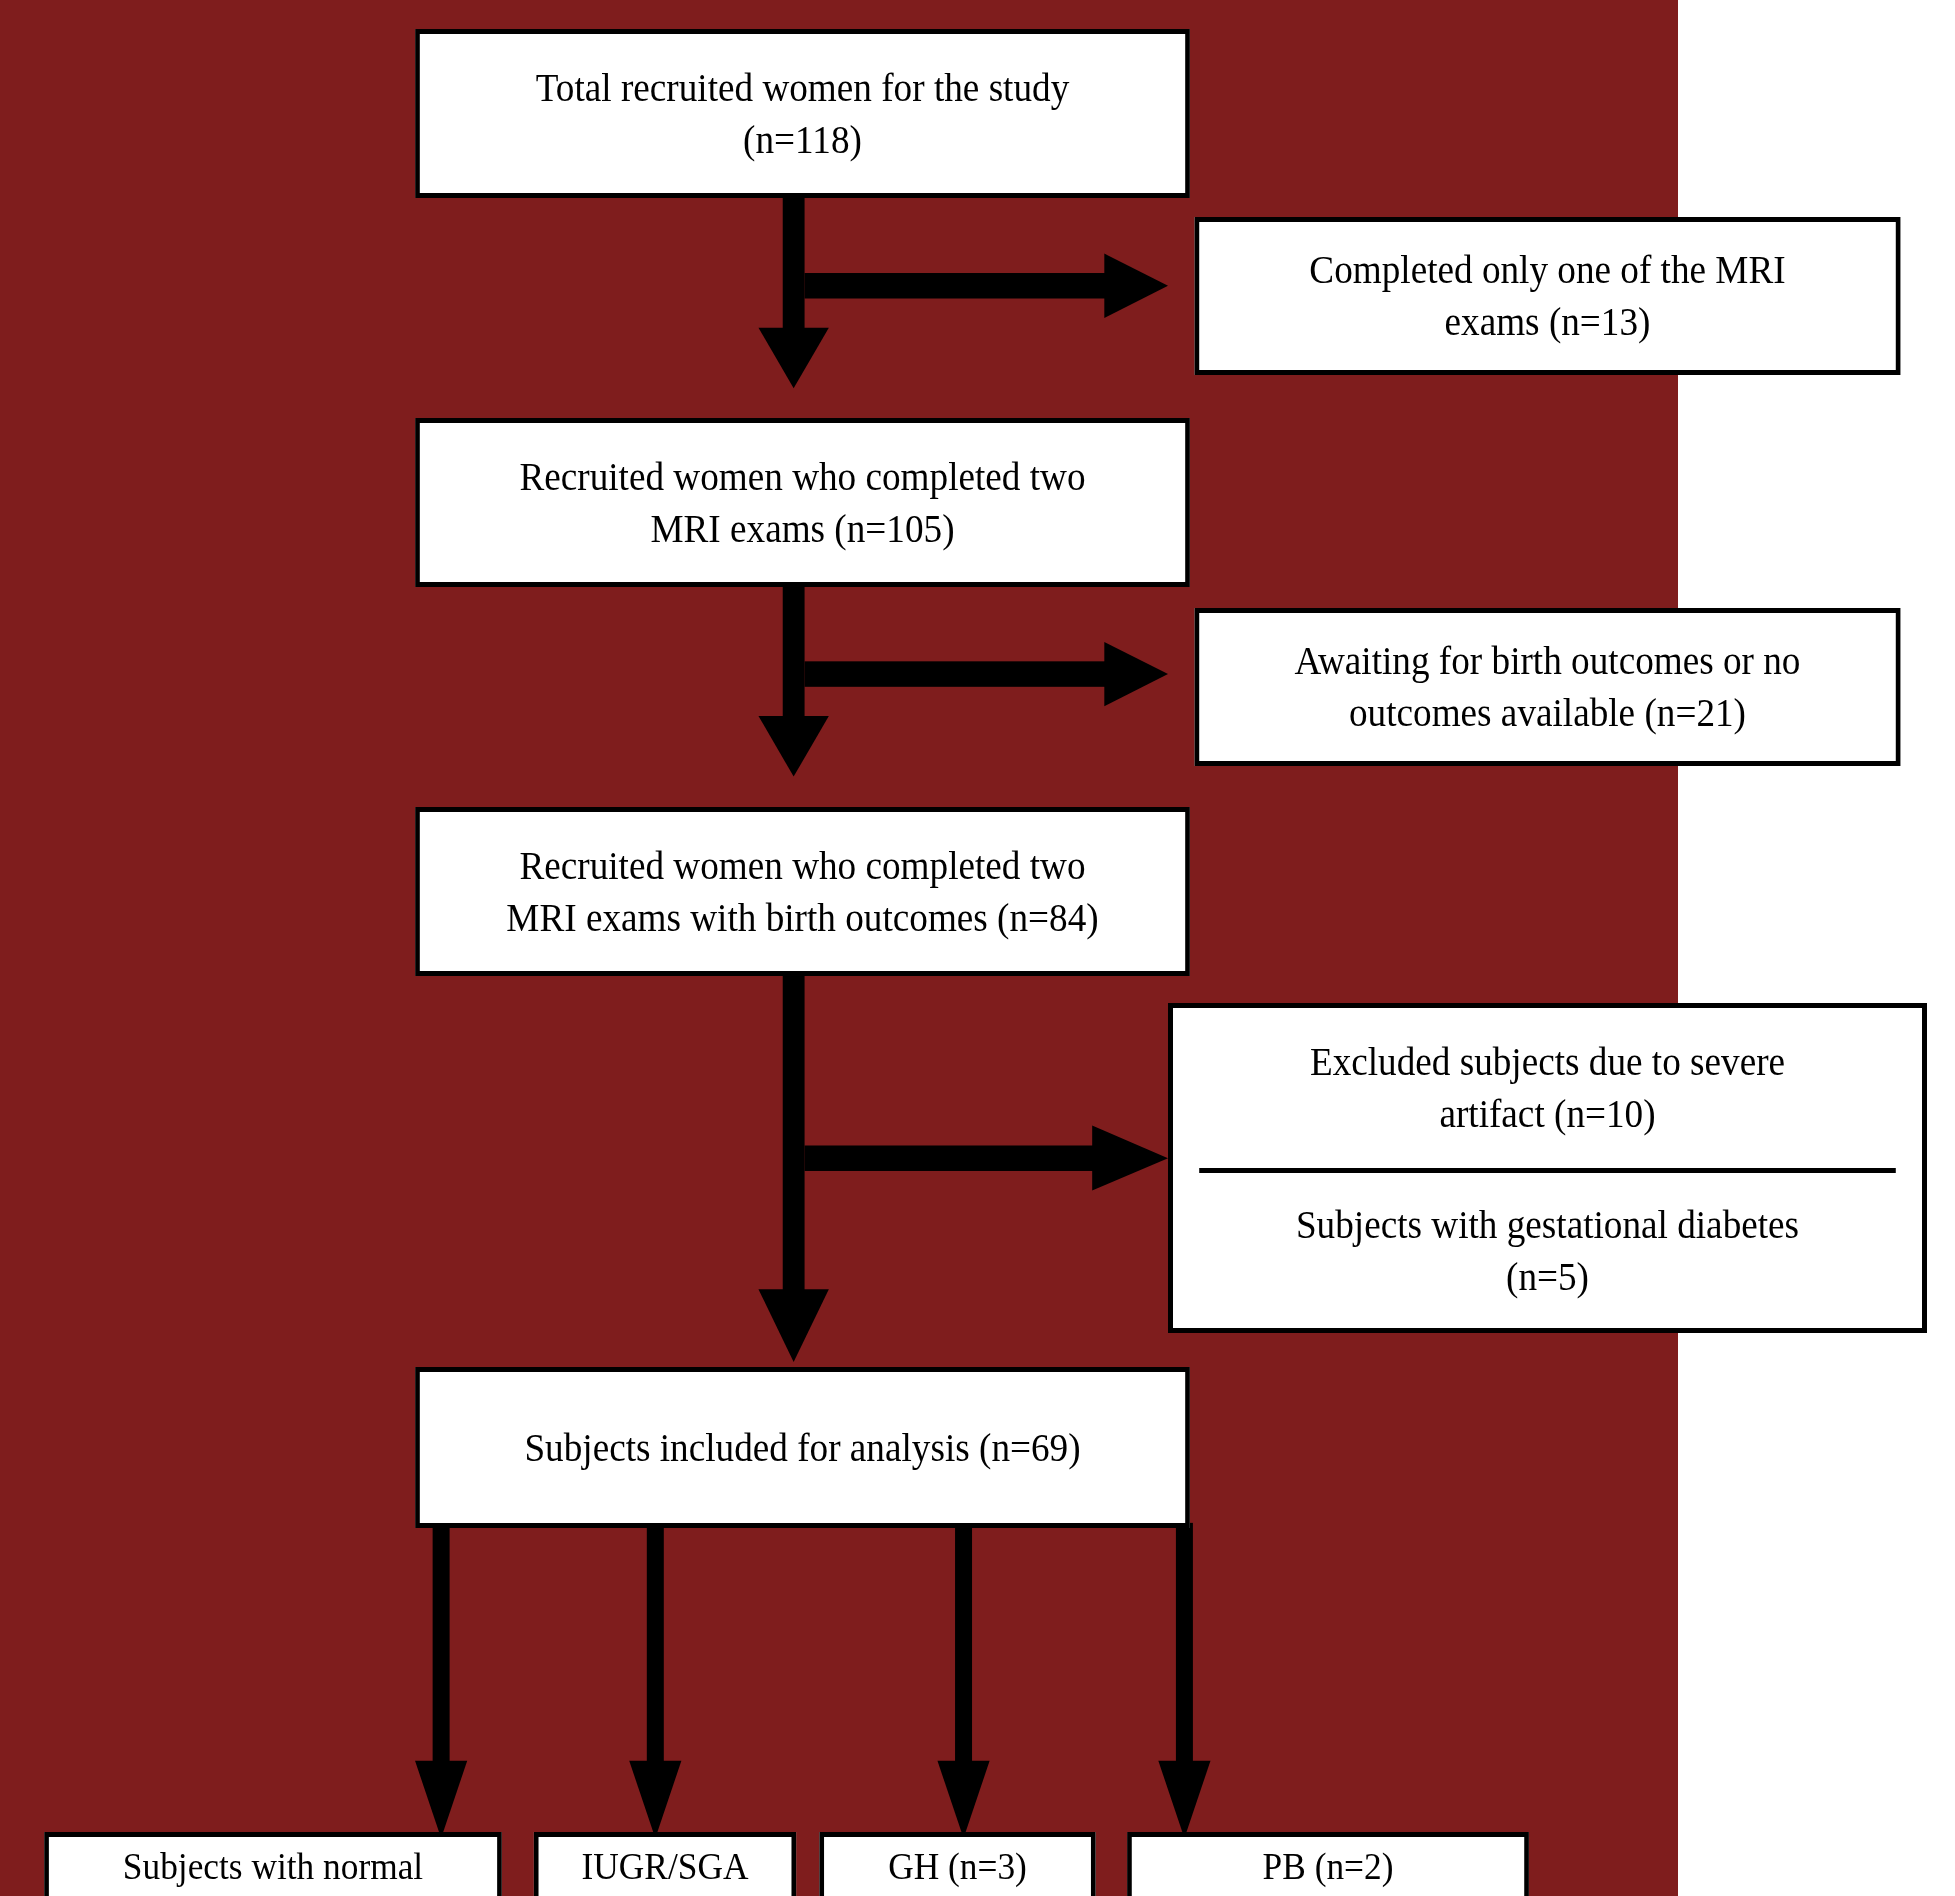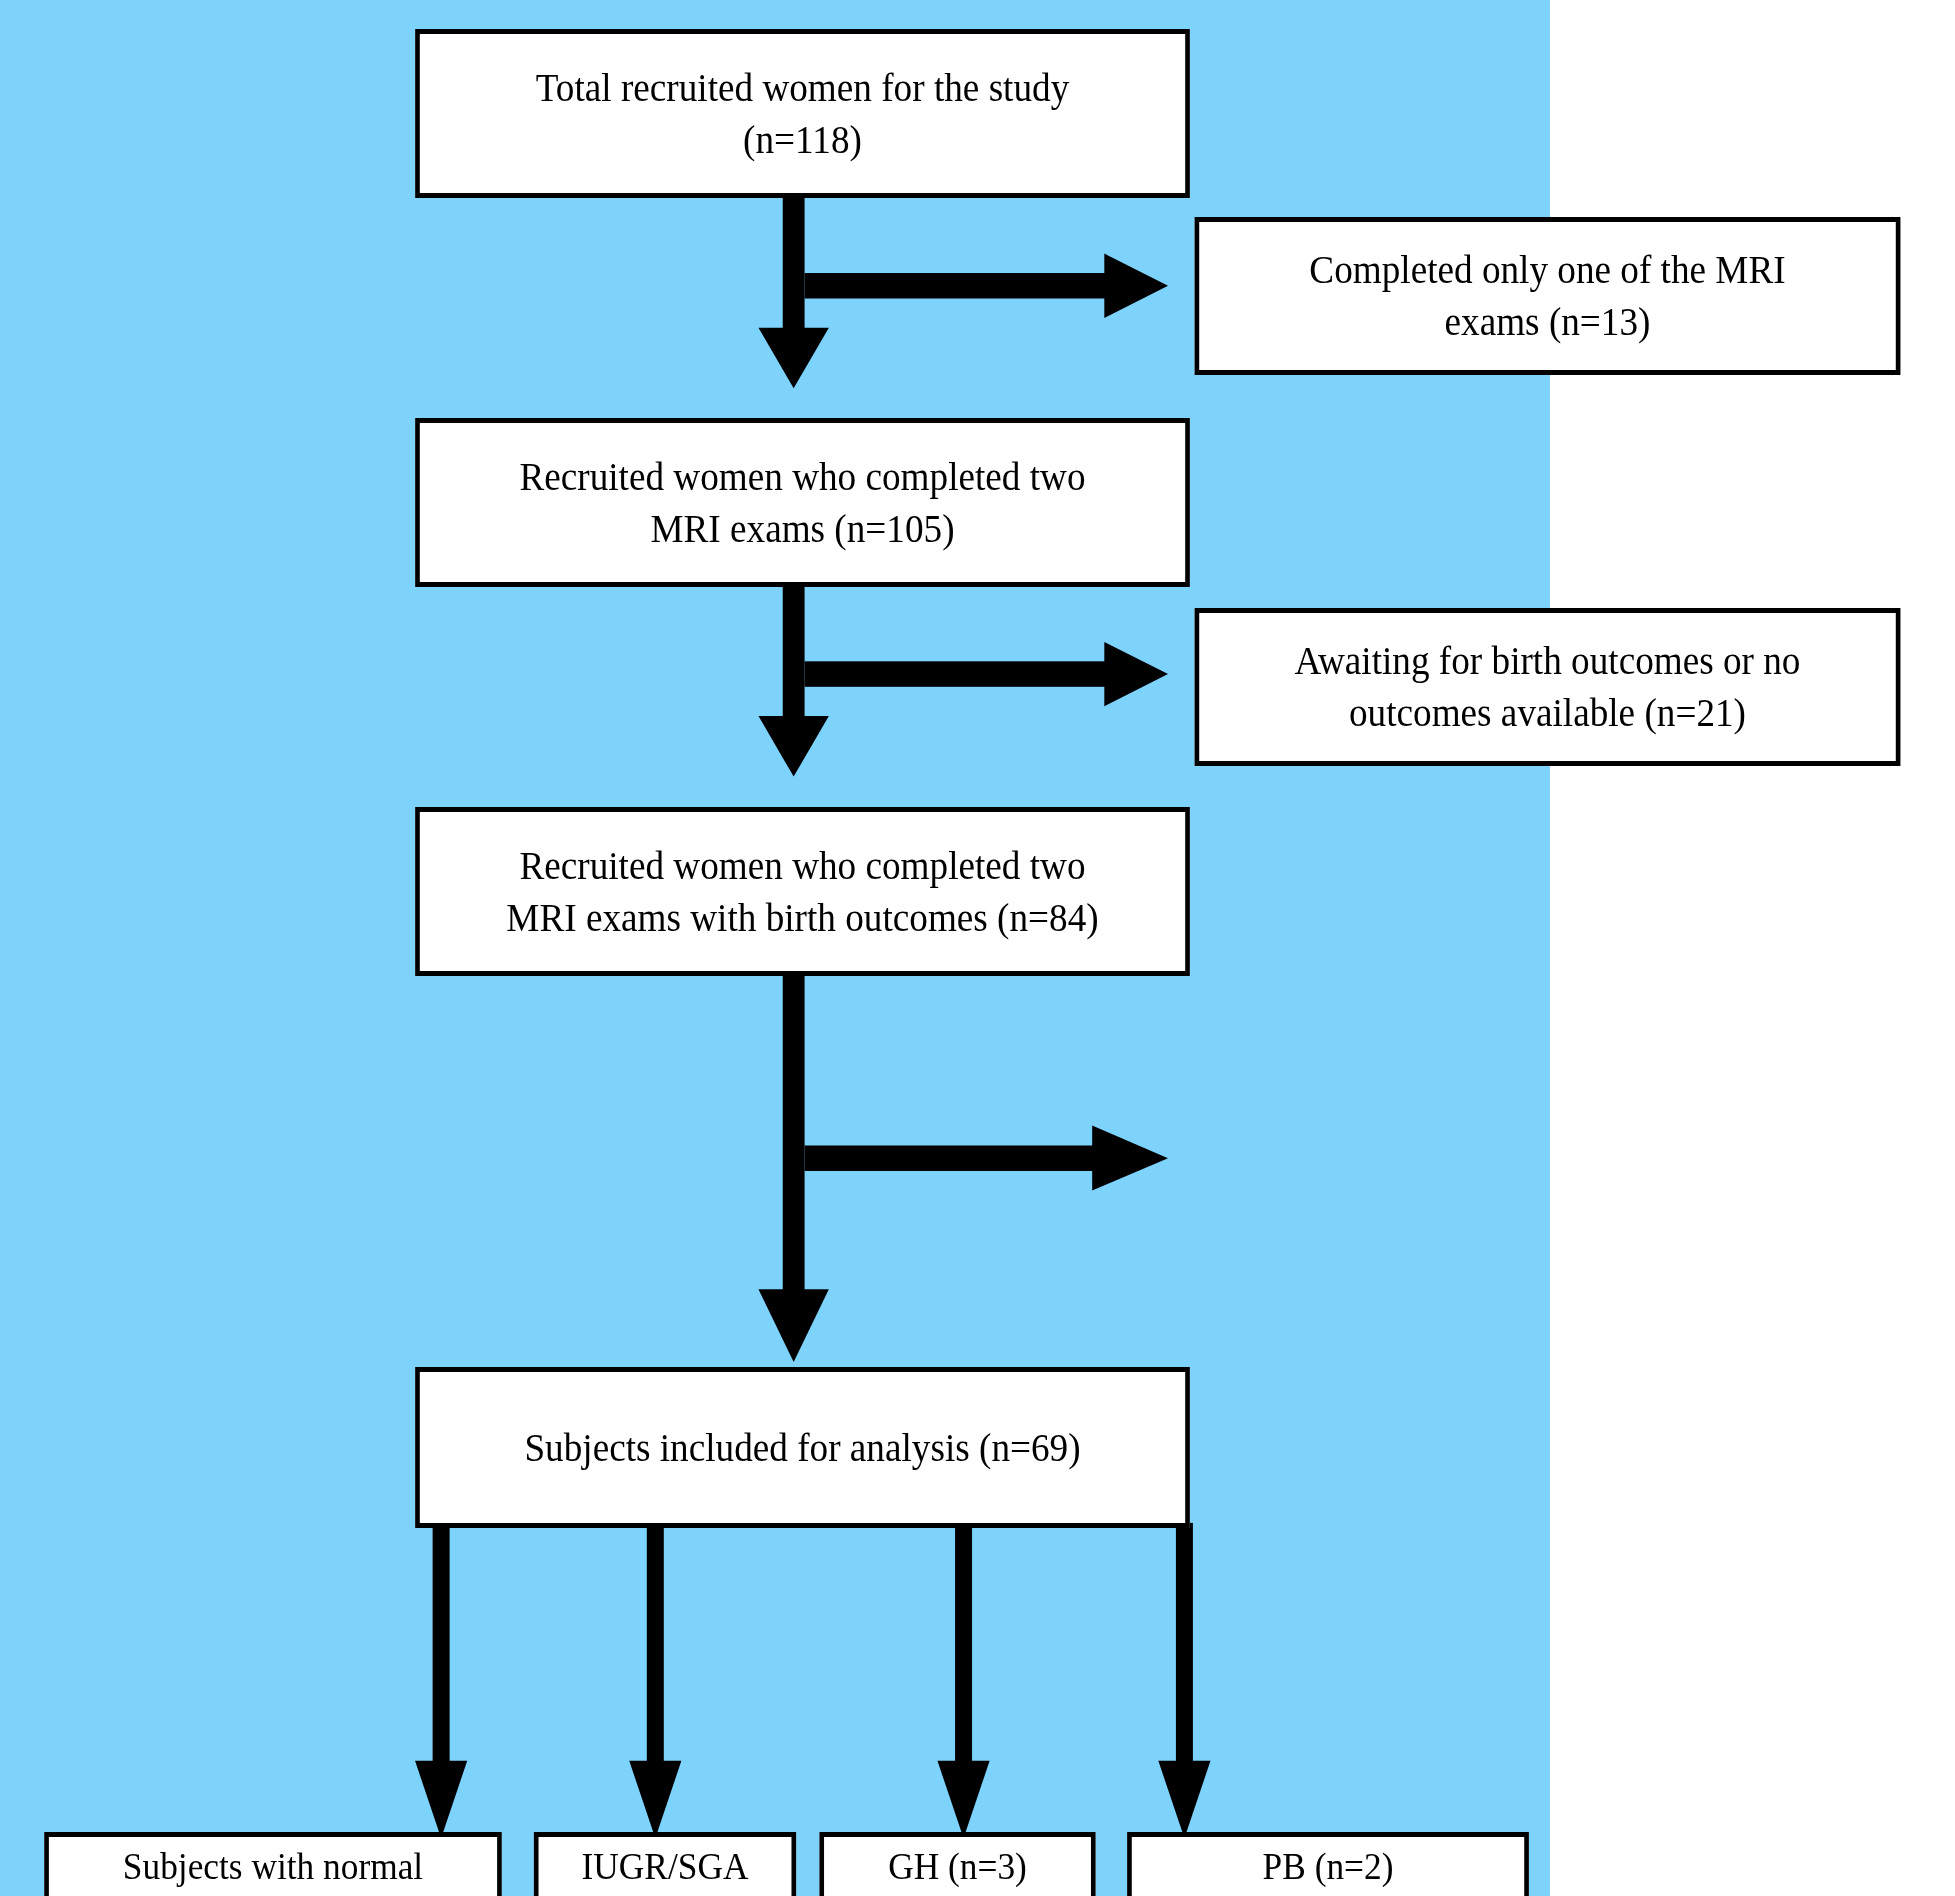--- a/index.html
+++ b/index.html
@@ -9,23 +9,23 @@
   }
   body {
     width: 1955px;
     height: 1896px;
     font-family: "Liberation Serif", "DejaVu Serif", serif;
     color: #000000;
     overflow: hidden;
   }
   #flow {
     position: relative;
-    width: 1550px;
+    width: 1678px;
     height: 1896px;
-    background: #7dd3fc;
+    background: #7f1d1d;
   }
   .node {
     position: absolute;
     box-sizing: border-box;
     background: #ffffff;
     border: 5.5px solid #000000;
     display: flex;
     align-items: center;
     justify-content: center;
     text-align: center;
@@ -149,20 +149,30 @@
   <div class="node" style="left:1168px; top:217px; width:759px; height:158px;">
     <span class="txt">Completed only one of the MRI
 exams (n=13)</span>
   </div>
 
   <div class="node" style="left:1168px; top:608px; width:759px; height:158px;">
     <span class="txt">Awaiting for birth outcomes or no
 outcomes available (n=21)</span>
   </div>
 
+  <div class="stack" style="left:1168px; top:1003px; width:759px; height:330px;">
+    <div class="cell">
+      <span>Excluded subjects due to severe
+artifact (n=10)</span>
+    </div>
+    <div class="cell sep">
+      <span>Subjects with gestational diabetes
+(n=5)</span>
+    </div>
+  </div>
 
   <div class="node" style="left:27px; top:1832px; width:492px; height:118px; font-size:38px;">
     <span class="txt">Subjects with normal
 birth outcome (n=54)</span>
   </div>
 
   <div class="node" style="left:524px; top:1832px; width:282px; height:118px; font-size:38px;">
     <span class="txt">IUGR/SGA
 (n=3)</span>
   </div>

